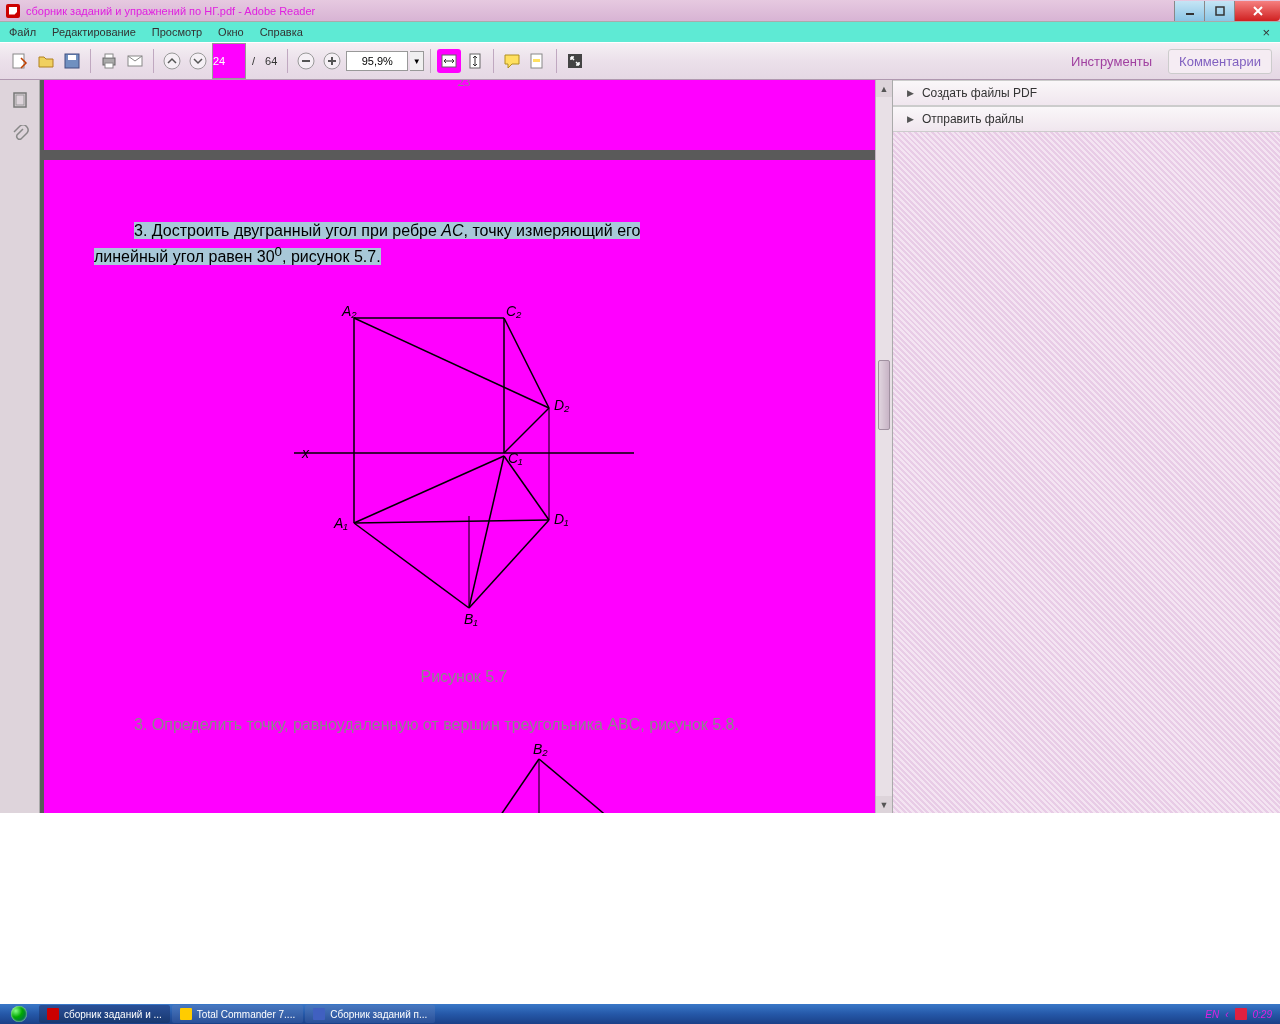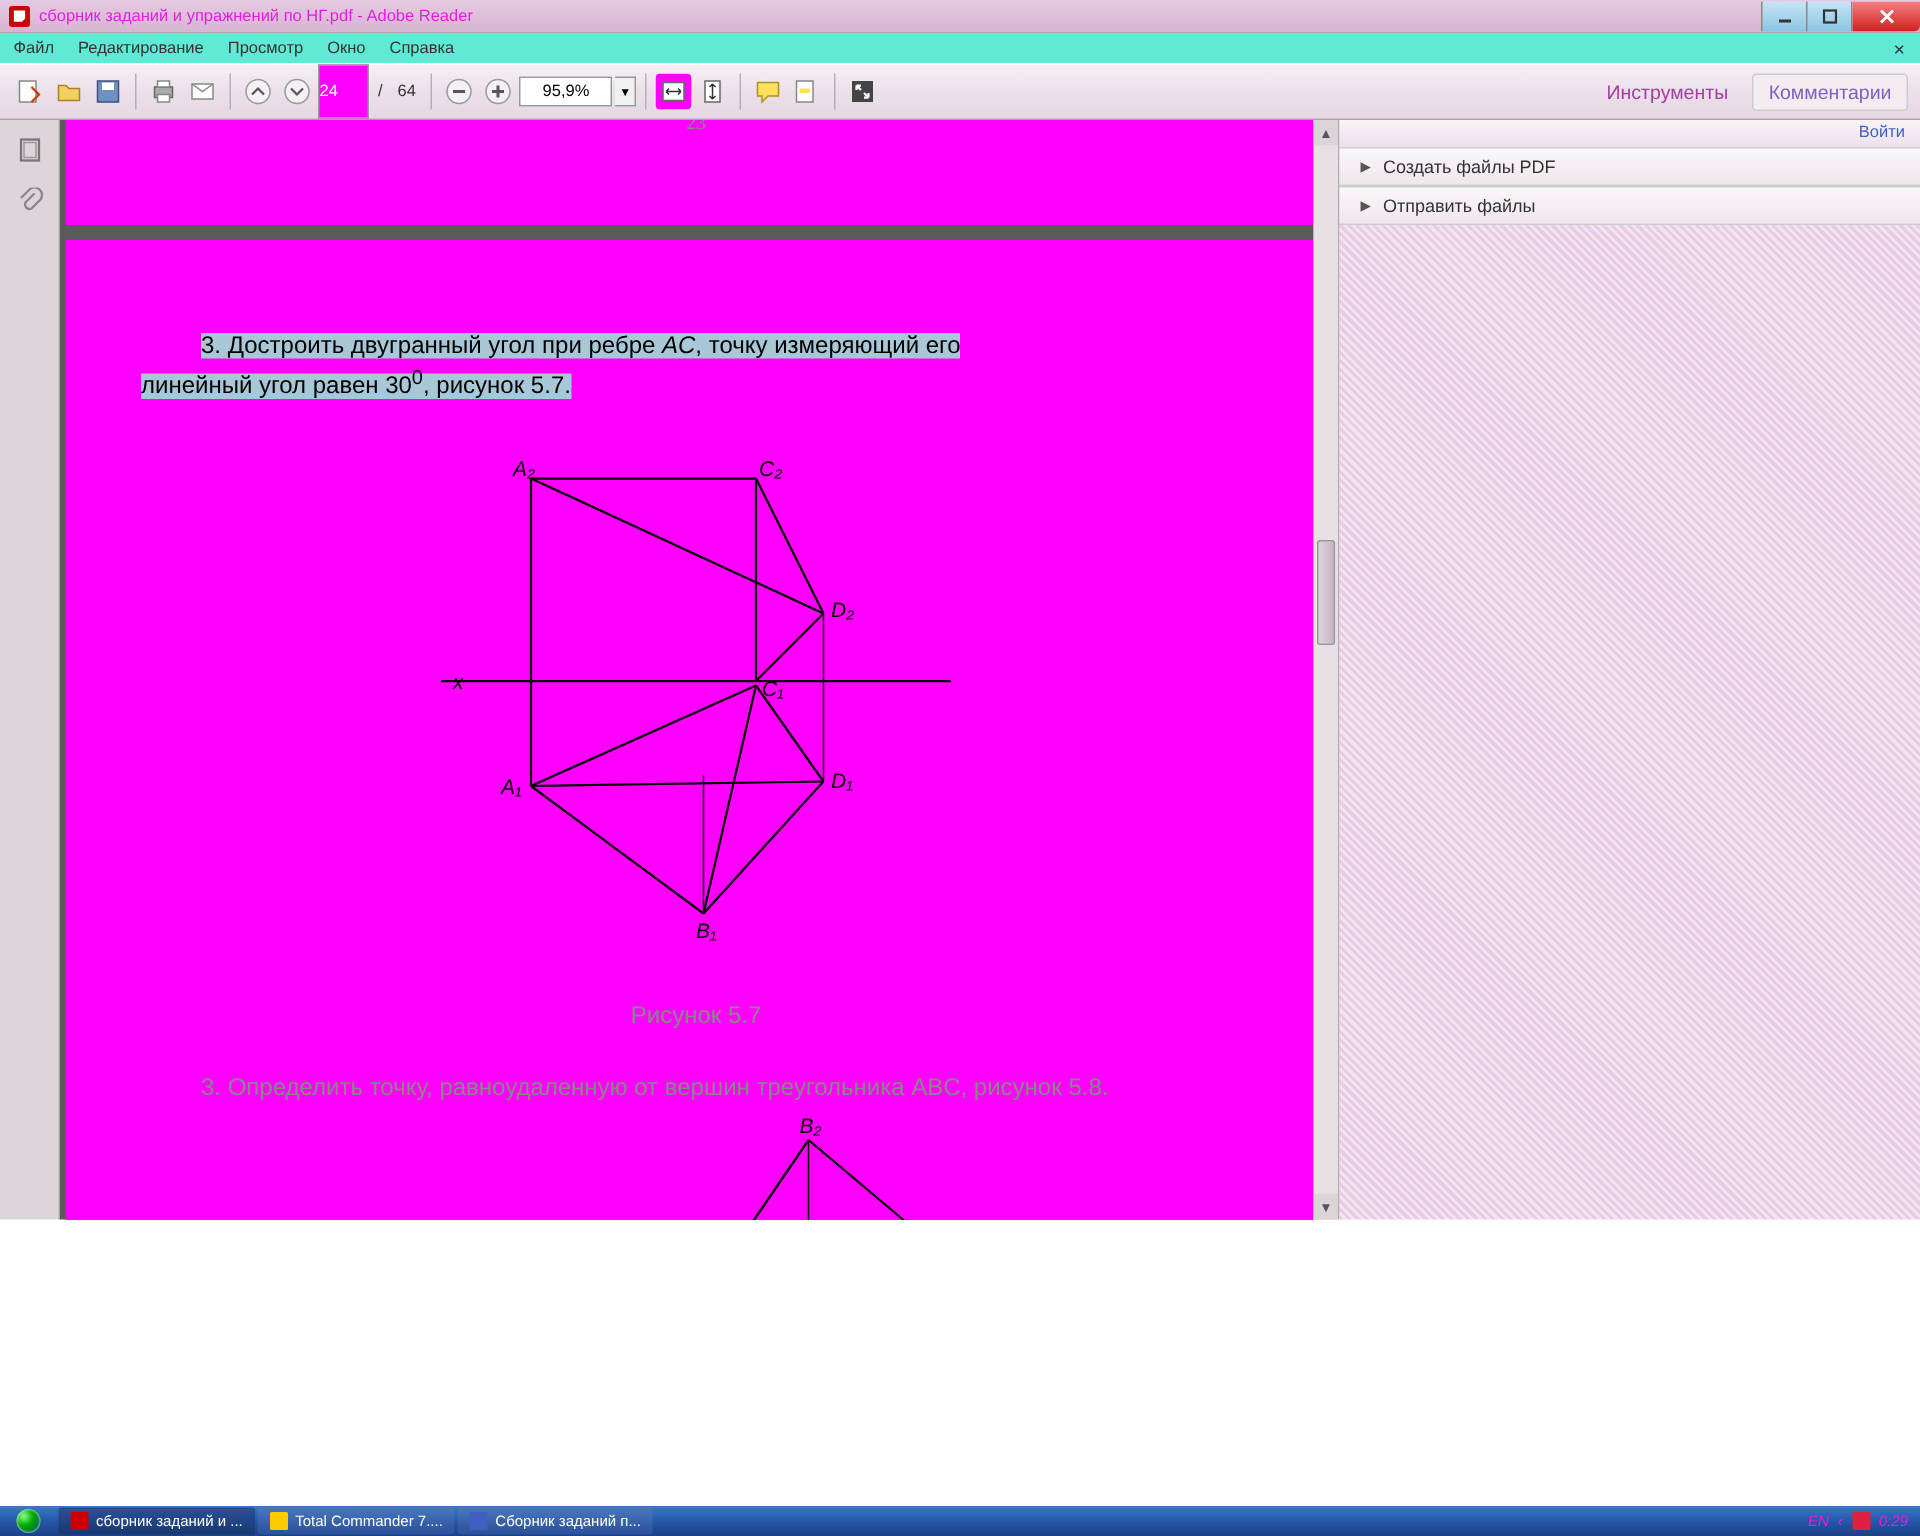--- a/index.html
+++ b/index.html
@@ -292,21 +292,20 @@
       </div>
     </div>
     <div class="vscroll">
       <div class="vscroll-btn up">▲</div>
       <div class="vscroll-thumb"></div>
       <div class="vscroll-btn down">▼</div>
     </div>
   </div>
 
   <div class="right-panel">
-    <div class="panel-login">Войти</div>
     <div class="panel-item">
       <span class="panel-arrow">▶</span>
       <span>Создать файлы PDF</span>
     </div>
     <div class="panel-item">
       <span class="panel-arrow">▶</span>
       <span>Отправить файлы</span>
     </div>
     <div class="panel-body"></div>
   </div>

